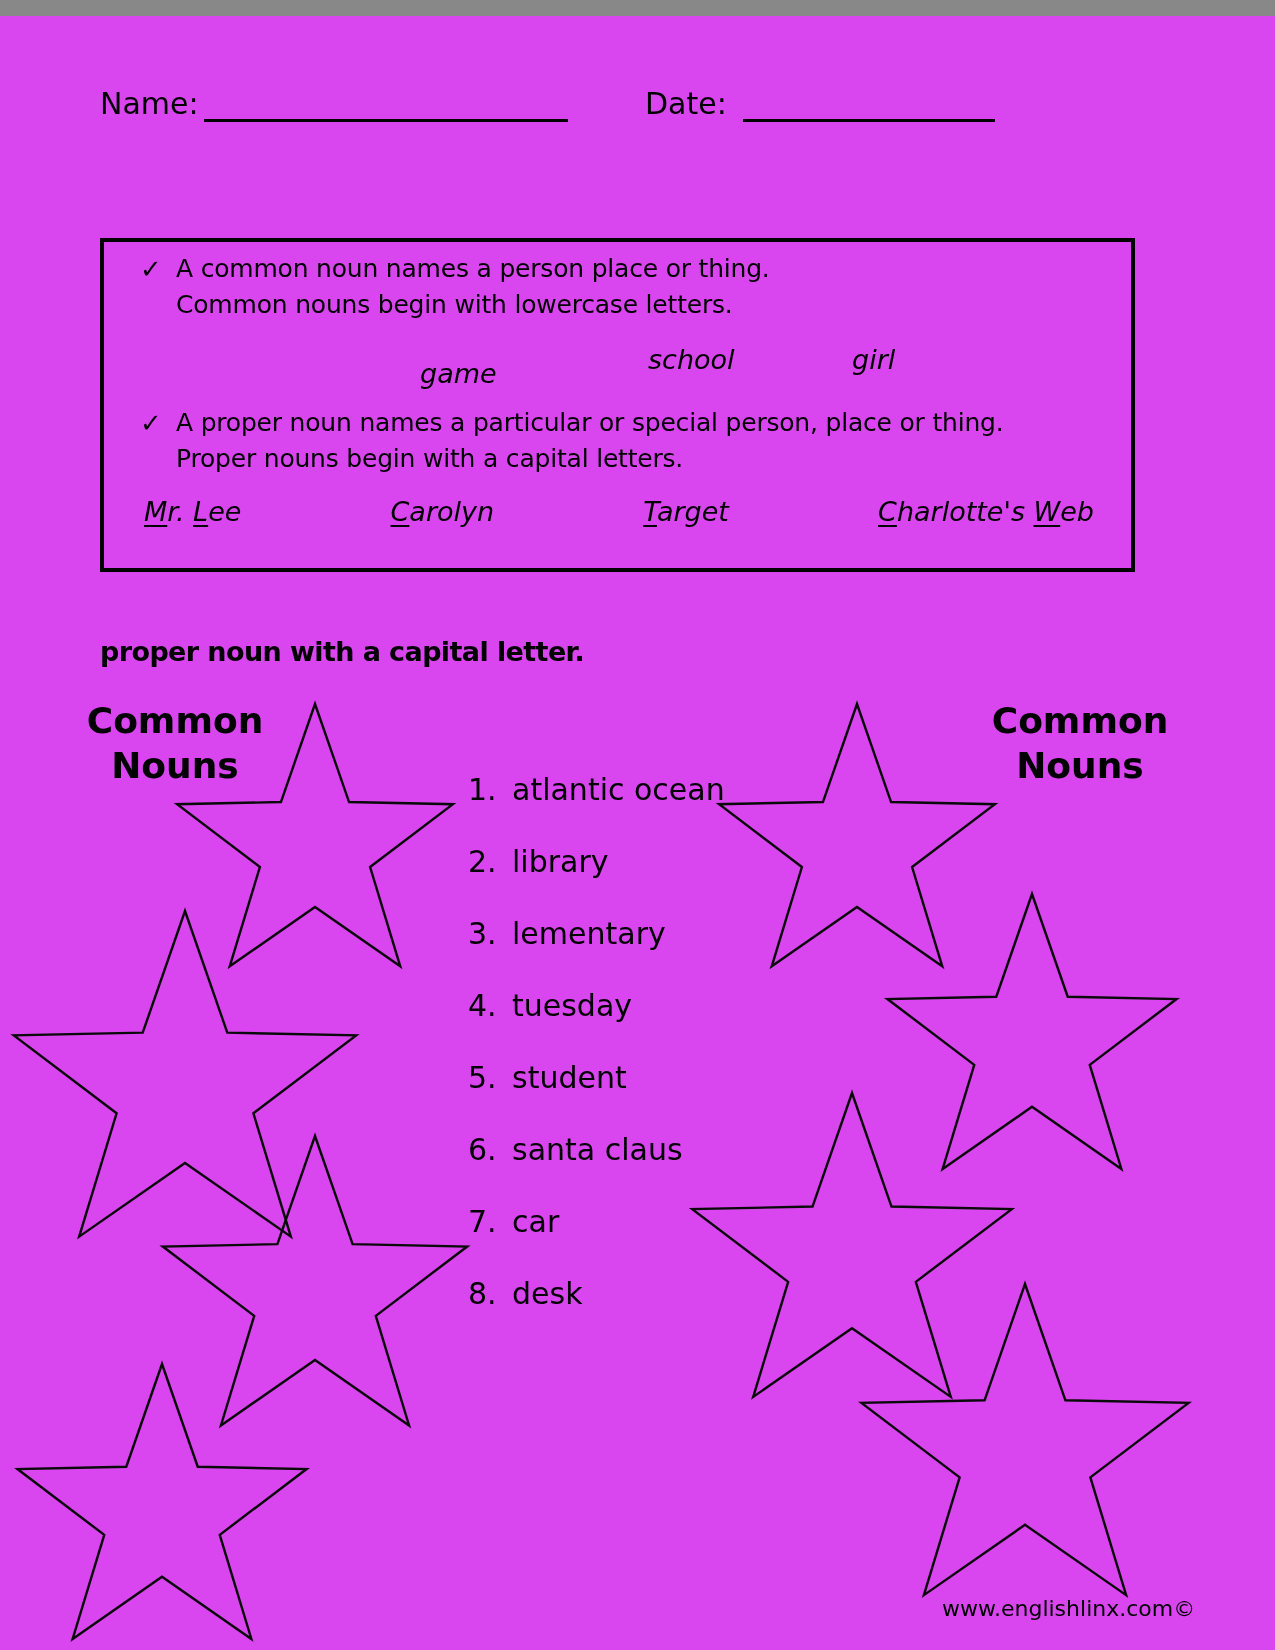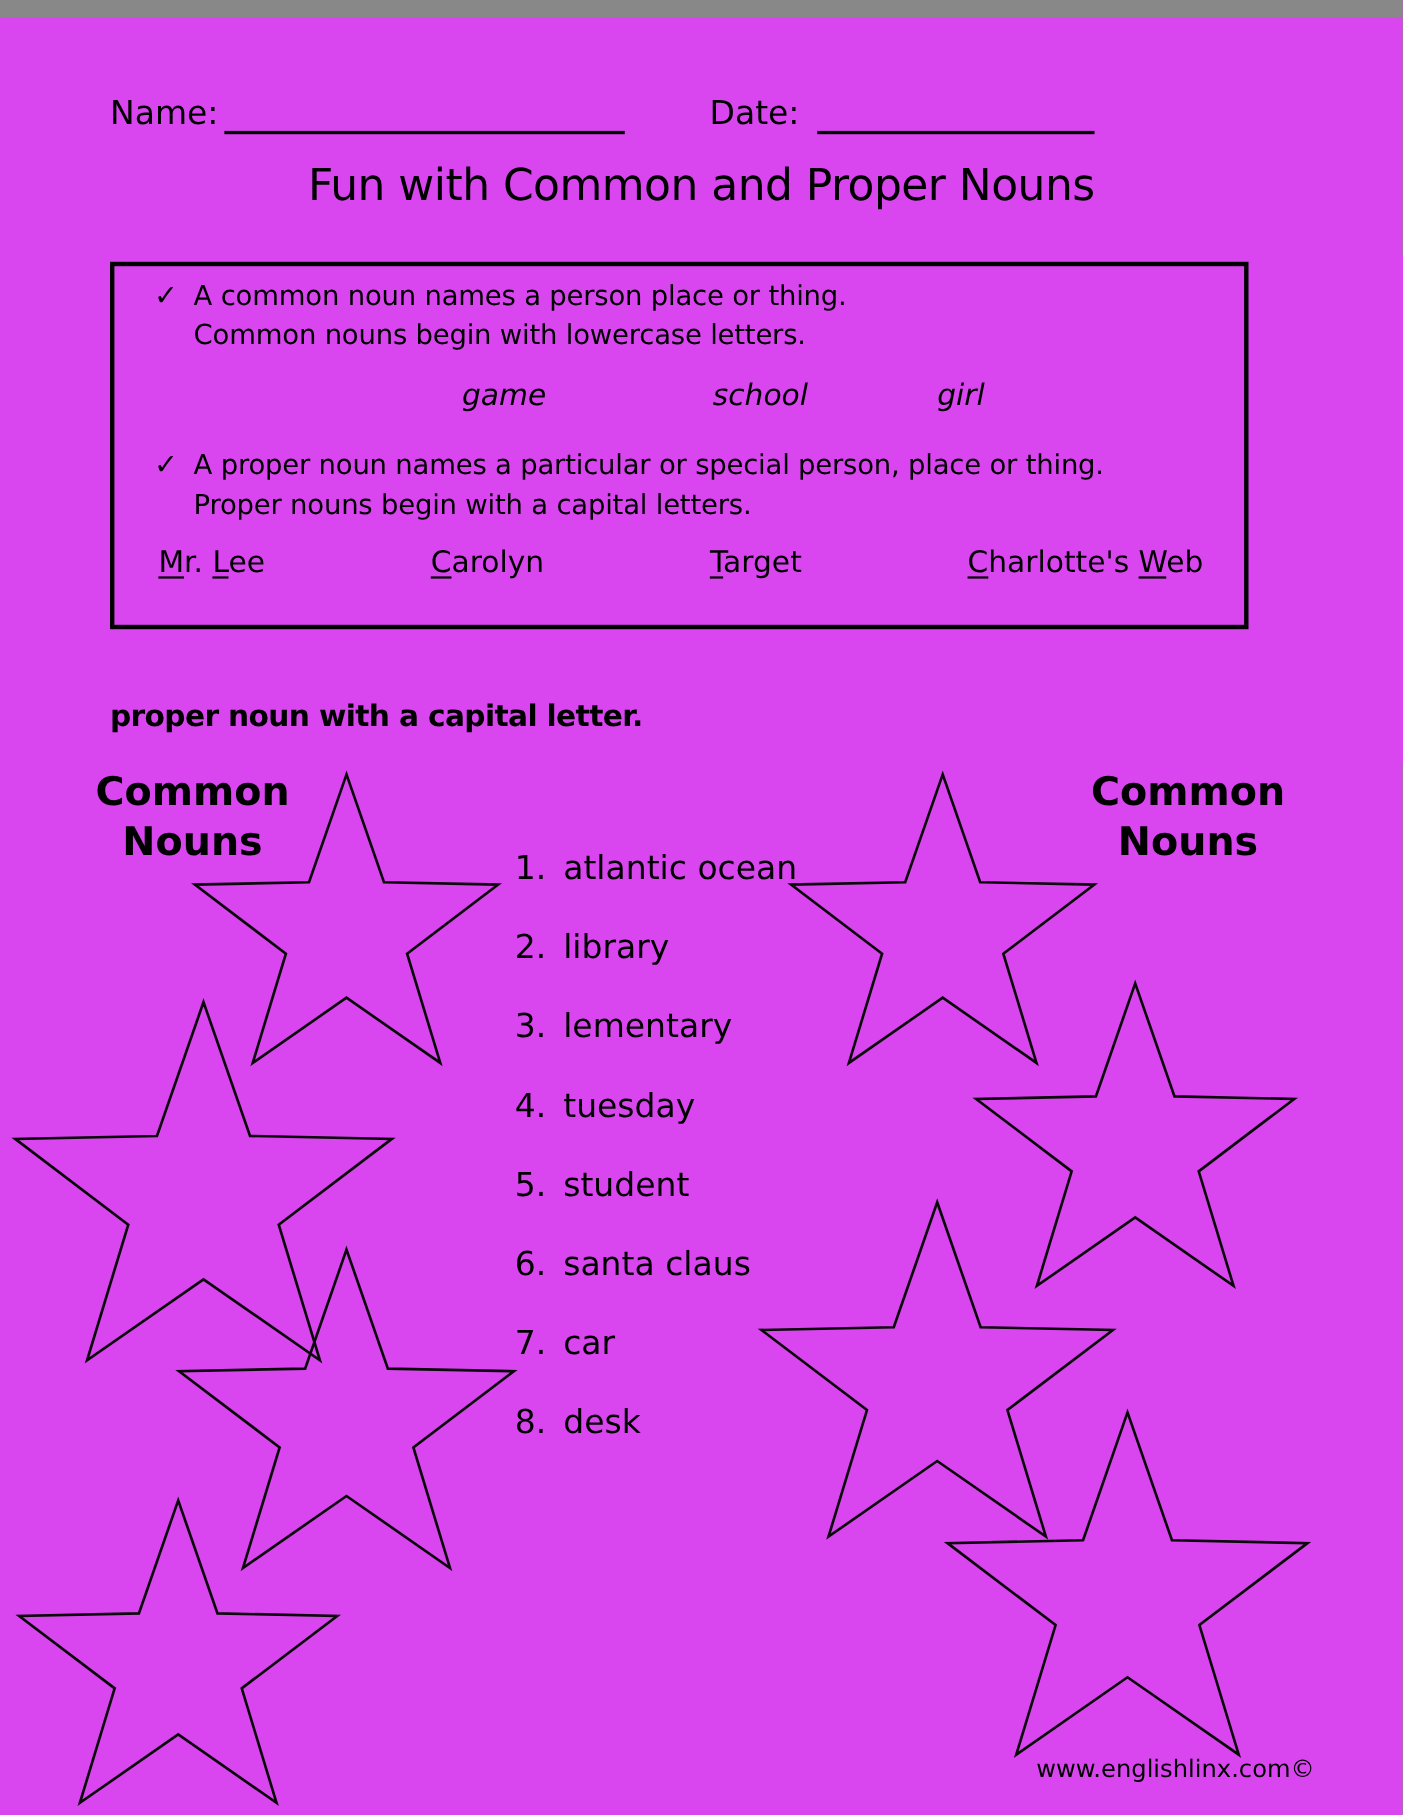--- a/index.html
+++ b/index.html
@@ -30,21 +30,21 @@
     position: absolute; left: 100px; top: 222px;
     width: 1027px; height: 326px;
     border: 4px solid #000;
   }
   .check { position: absolute; font-size: 26px; }
   .rules-text { position: absolute; font-size: 25px; letter-spacing: -0.2px; white-space: nowrap; }
   .example { font-style: italic; font-size: 27px; }
   .pex-row {
     position: absolute; left: 40px; top: 254px; width: 950px;
     display: flex; justify-content: space-between;
-    font-size: 27px; white-space: pre; gap: 28px;
+    font-style: italic; font-size: 27px; white-space: pre; gap: 28px;
   }
   .uc { text-decoration: underline; text-decoration-thickness: 2px; text-underline-offset: 4px; }
 
   
   .instr {
     position: absolute; left: 100px;
     font-size: 27px; font-weight: bold; letter-spacing: -0.6px; white-space: nowrap;
   }
 
   
@@ -68,28 +68,27 @@
 </head>
 <body>
 
 <div class="page">
 
   <span class="abs hdr-label" style="left:100px; top:70px;">Name:</span>
   <span class="fill-line" style="left:204px; top:103px; width:364px;"></span>
   <span class="abs hdr-label" style="left:645px; top:70px;">Date:</span>
   <span class="fill-line" style="left:743px; top:103px; width:252px;"></span>
 
-  <div class="title">Fun with Common and Proper Nouns</div>
 
   <div class="rules-box">
     <span class="check" style="left:36px; top:12px;">✓</span>
     <div class="rules-text" style="left:72px; top:48px;">Common nouns begin with lowercase letters.</div>
     <div class="rules-text" style="left:72px; top:12px;">A common noun names a person place or thing.</div>
 
-    <span class="abs example" style="left:316px; top:102px;">game</span>
+    <span class="abs example" style="left:316px; top:116px;">game</span>
     <span class="abs example" style="left:544px; top:102px;">school</span>
     <span class="abs example" style="left:748px; top:102px;text-align:center;">girl</span>
 
     <span class="check" style="left:36px; top:166px;">✓</span>
     <div class="rules-text" style="left:72px; top:166px;">A proper noun names a particular or special person, place or thing.</div>
     <div class="rules-text" style="left:72px; top:202px;">Proper nouns begin with a capital letters.</div>
 
     <div class="pex-row">
       <span><span class="uc">M</span><span>r. </span><span class="uc">L</span><span>ee</span></span>
       <span><span class="uc">C</span><span>arolyn</span></span>

